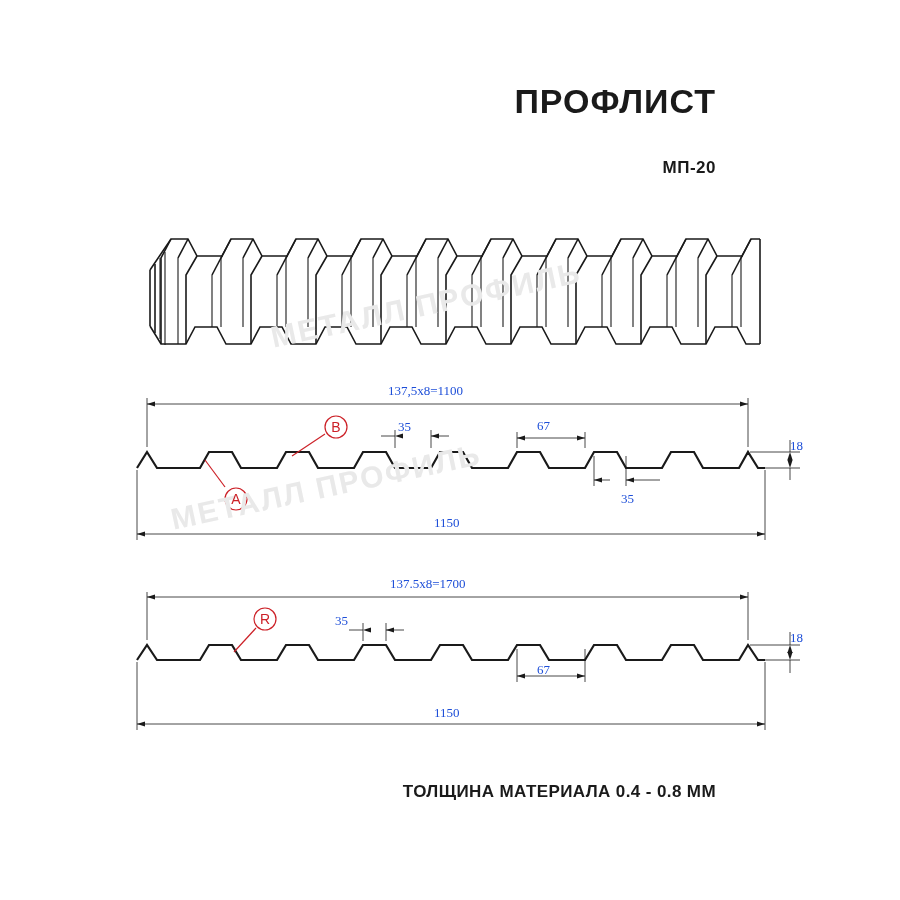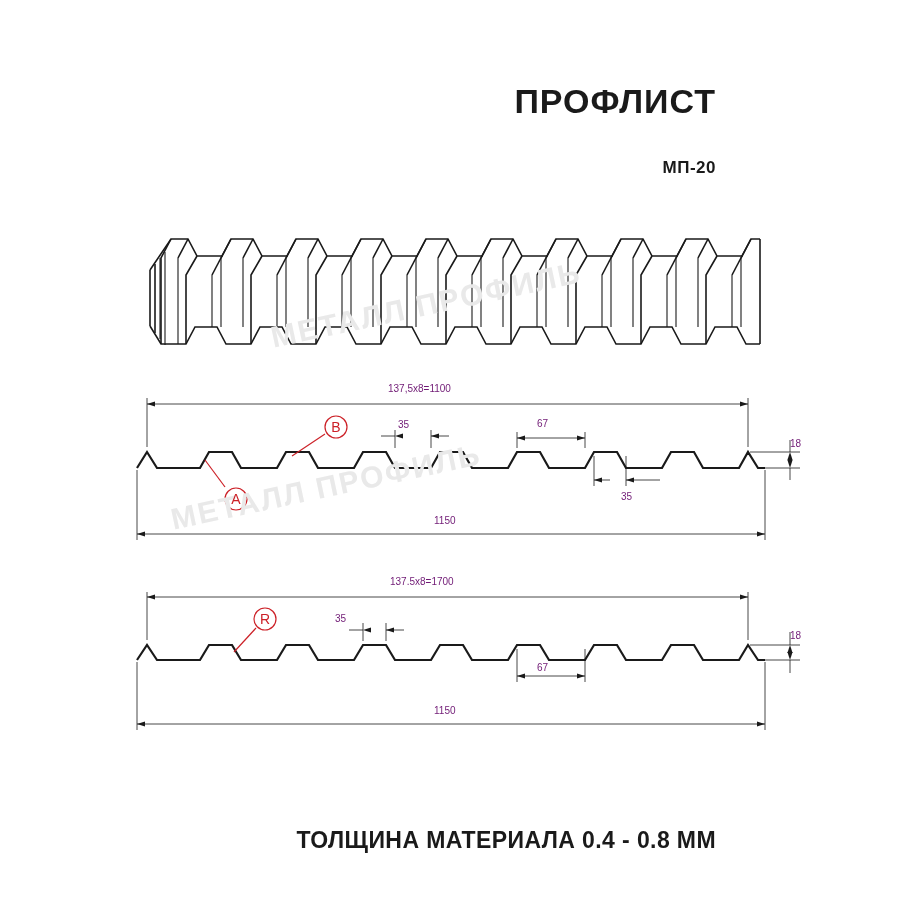--- a/index.html
+++ b/index.html
@@ -34,30 +34,30 @@
     letter-spacing: 1px;
   }
   #sub-title {
     top: 134px;
     font-size: 17px;
     font-weight: bold;
     letter-spacing: 0.5px;
     margin-top: 24px;
   }
   #footer-note {
-    top: 827px;
-    font-size: 23px;
+    top: 782px;
+    font-size: 17px;
     font-weight: bold;
     letter-spacing: 0.4px;
   }
   .dim-label {
     position: absolute;
-    font-size: 10px;
-    font-family: Liberation Sans, sans-serif;
-    color: #701a75;
+    font-size: 13px;
+    font-family: Liberation Serif, serif;
+    color: #1d4ed8;
     white-space: nowrap;
   }
   .callout-label {
     position: absolute;
     font-size: 14px;
     color: #cc2027;
     font-family: "Liberation Sans", sans-serif;
     text-align: center;
     width: 24px;
   }

